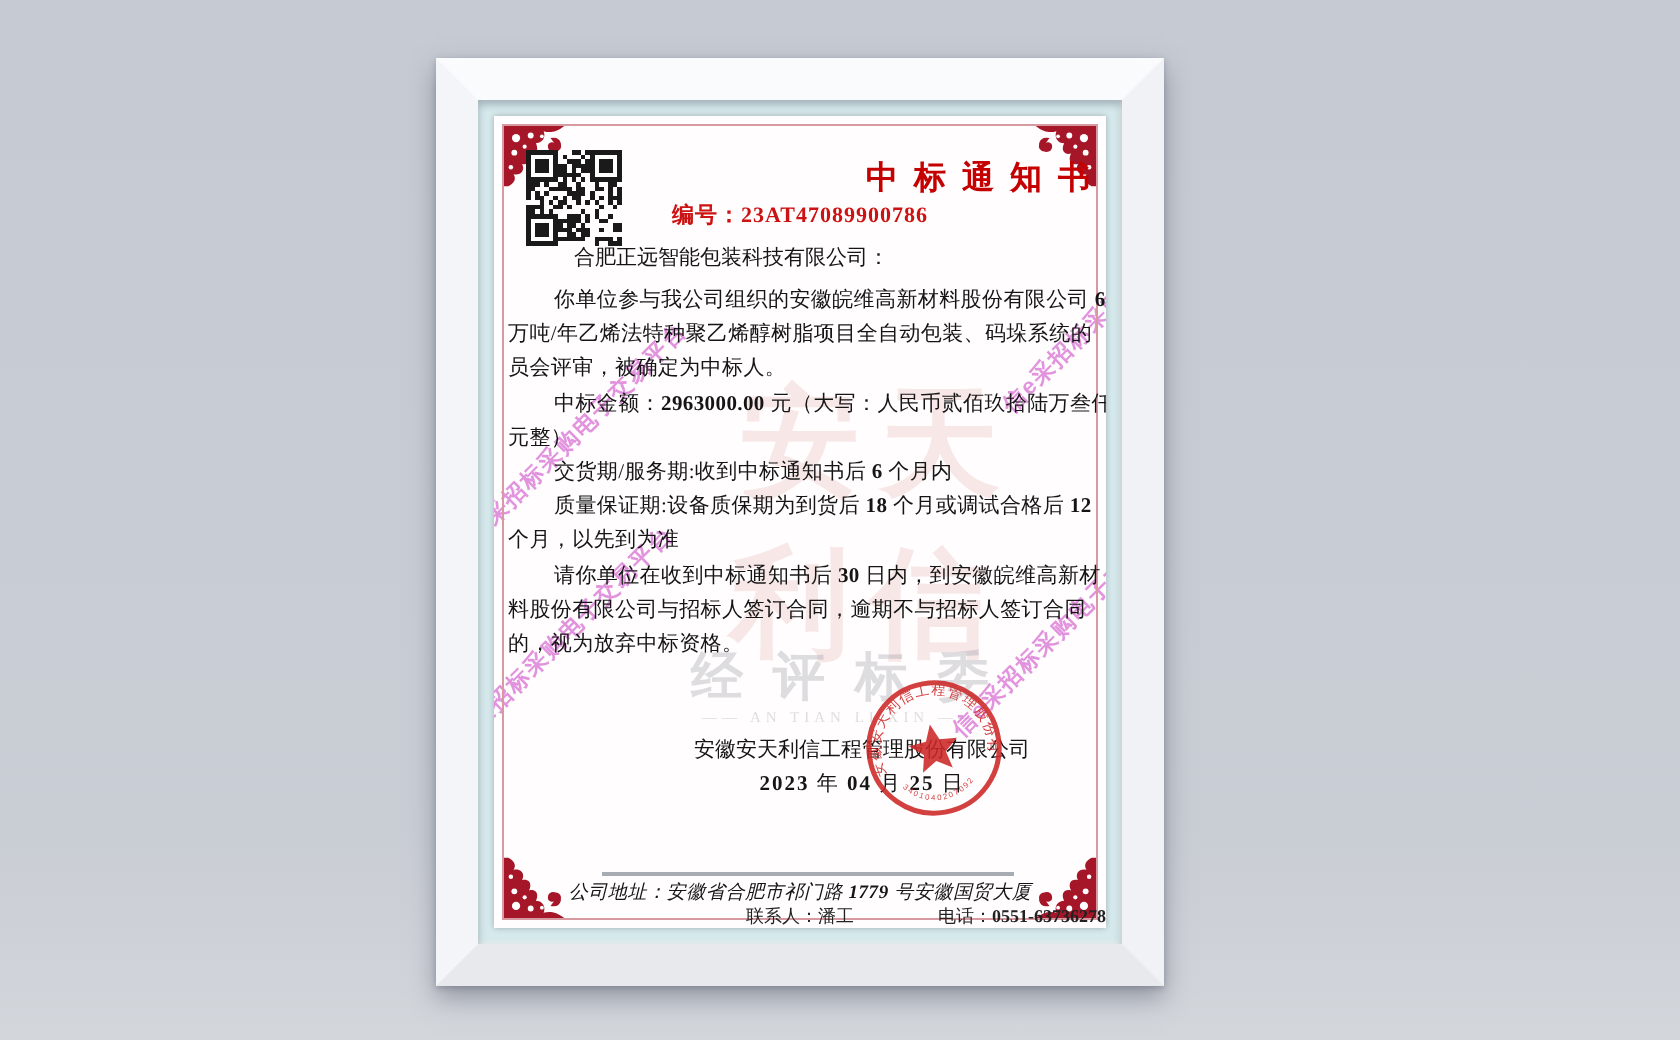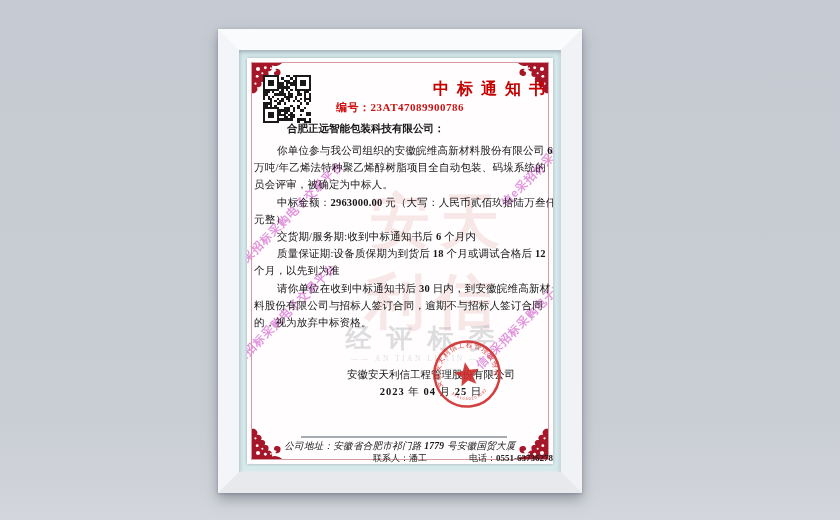--- a/index.html
+++ b/index.html
@@ -33,21 +33,21 @@
   .qr{position:absolute;left:16px;top:17px;width:48px;height:48px;}
   .qr svg{display:block;width:100%;height:100%;}
   .title{
     position:absolute;left:0;right:0;top:21px;text-align:right;
     font-size:16px;font-weight:bold;color:#c40000;letter-spacing:8px;text-indent:8px;
   }
   .cert-no{
     position:absolute;left:0;right:0;top:42px;text-align:center;
     font-size:11px;font-weight:bold;color:#cc1212;letter-spacing:.5px;
   }
-  .addressee{position:absolute;left:40px;top:64px;font-size:10.5px;white-space:nowrap;font-weight:bold;}
+  .addressee{position:absolute;left:40px;top:64px;font-size:10.5px;white-space:nowrap;}
   .body-lines{position:absolute;left:7px;top:84px;right:2px;font-size:10.5px;}
   .line{height:17.2px;line-height:17.2px;white-space:nowrap;letter-spacing:.2px;}
   .line.ind{padding-left:23px;}
   .sig{position:absolute;right:38px;top:310px;text-align:center;font-size:10.5px;}
   .sig .date{margin-top:3px;letter-spacing:1px;}
   .seal{position:absolute;left:185px;top:281px;width:70px;height:70px;transform:rotate(-10deg);opacity:.88;}
   .wm{
     position:absolute;white-space:nowrap;font-size:11.5px;font-weight:bold;
     color:rgba(206,82,204,.62);letter-spacing:1px;
     transform:translate(-50%,-50%) rotate(-45deg);

